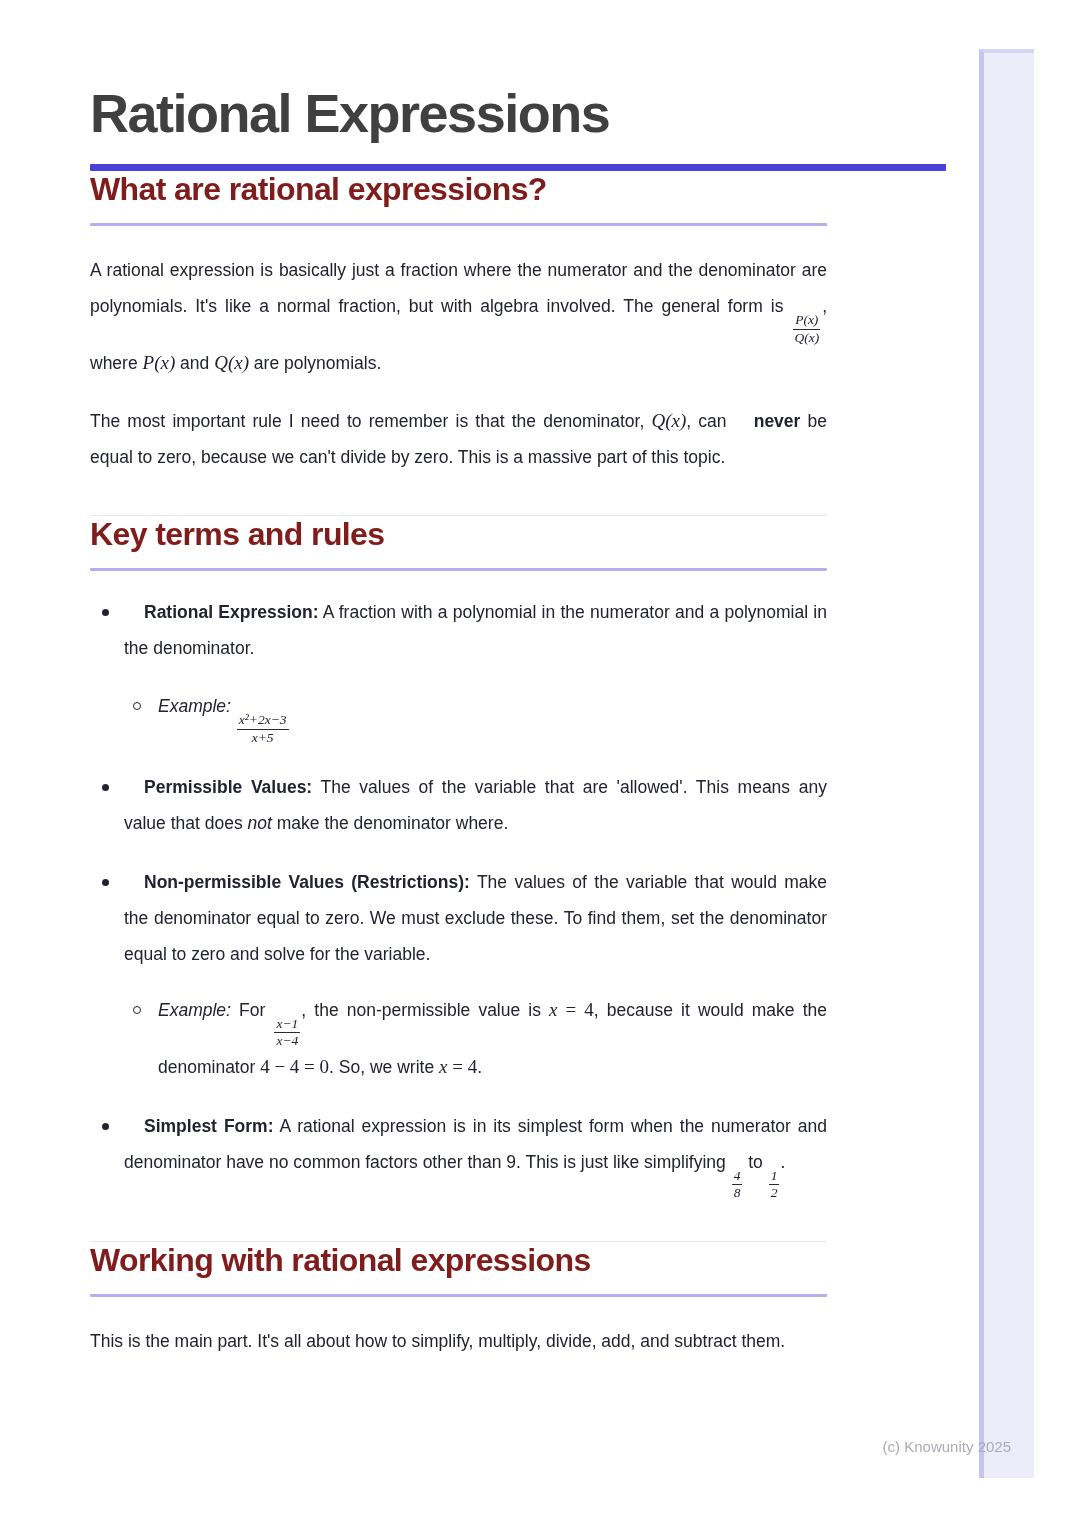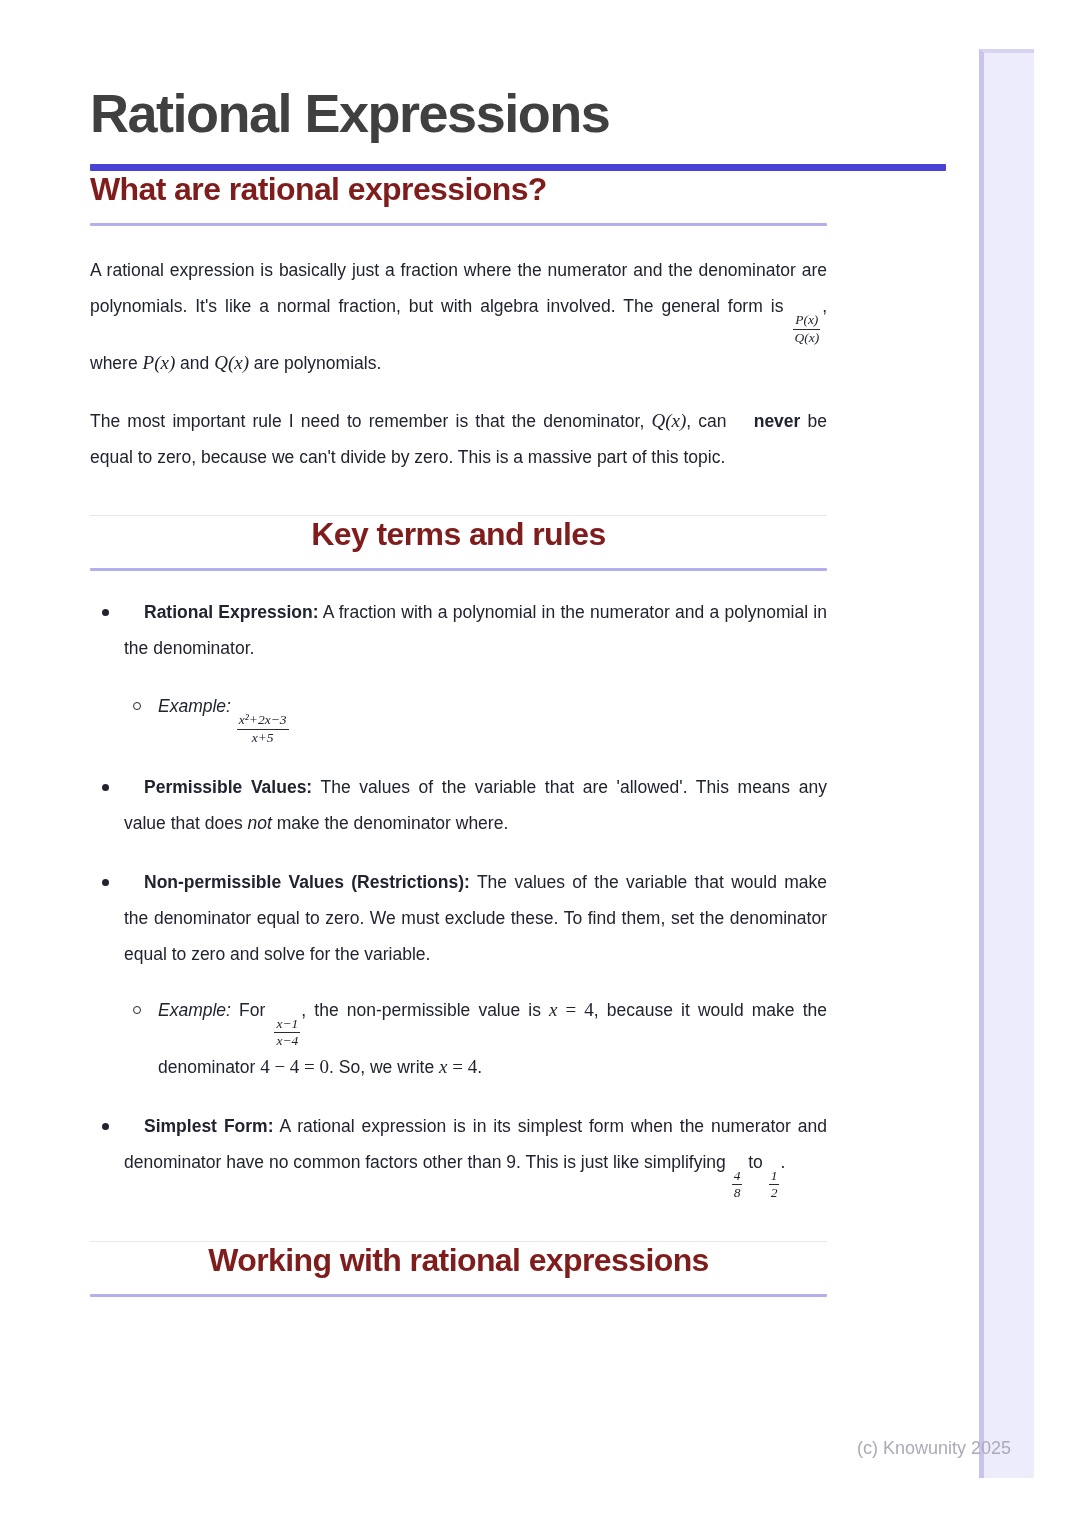--- a/index.html
+++ b/index.html
@@ -33,21 +33,21 @@
     font-weight:bold; letter-spacing:-0.6px;
     color:#7f1d1d;
   }
   .h2-rule {
     width:100%; height:3px;
     background:#b3aeec;
     margin-top:15px;
     border-radius:1px;
   }
   .mt-what { margin-top:58px; }
-  .mt-sec  { margin-top:50px;text-align:center; }
+  .mt-sec  { margin-top:50px; }
   p.body-p {
     margin:26px 0 0 0;
     font-size:17.5px; line-height:36px;
     text-align:justify;
   }
   .divider {
     width:100%; height:1px;
     background:#e8e8ec;
     margin-top:40px;
   }
@@ -106,21 +106,21 @@
   .side-bar {
     position:absolute; left:979px; top:49px;
     width:55px; height:1429px;
     background:#edecfa;
     border-left:5px solid #c9c3ef;
     border-top:4px solid #d7d3f3;
     box-sizing:border-box;
   }
   .watermark {
     position:absolute; top:1438px; right:69px;
-    font-size:18px; color:#abaab7;
+    font-size:15px; color:#abaab7;
     z-index:2;
   }
 </style>
 </head>
 <body>
 
 <div class="side-bar"></div>
 <div class="watermark">(c) Knowunity 2025</div>
 
 <div class="content">
@@ -179,14 +179,15 @@
         </span><span>.</span>
     </li>
 
   </ul>
 
   <div class="divider"></div>
 
   <h2 class="section-heading mt-sec">Working with rational expressions</h2>
   <div class="h2-rule"></div>
 
+  <p class="body-p">This is the main part. It's all about how to simplify, multiply, divide, add, and subtract them.</p>
 
 </div>
 
 </body></html>

